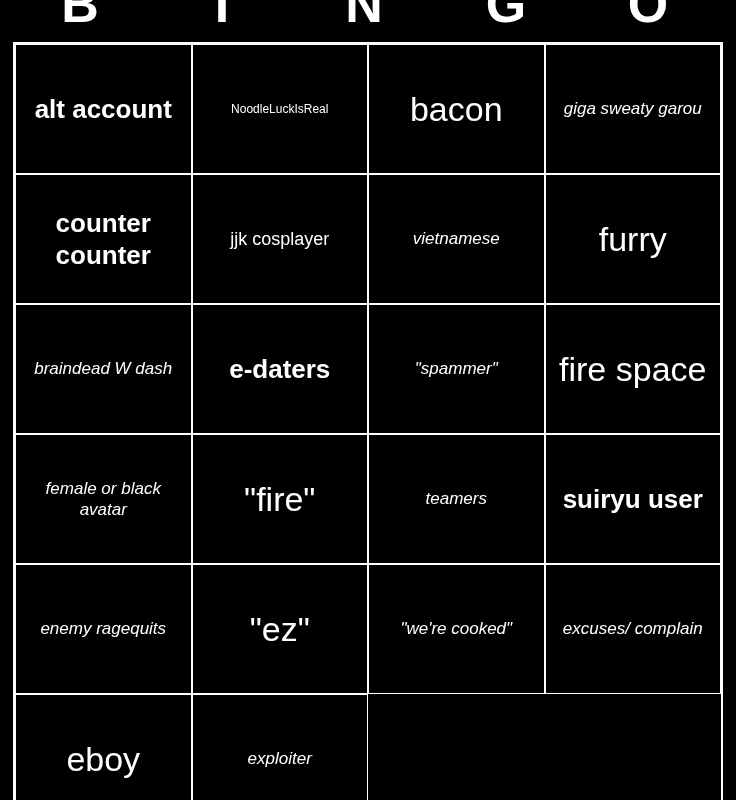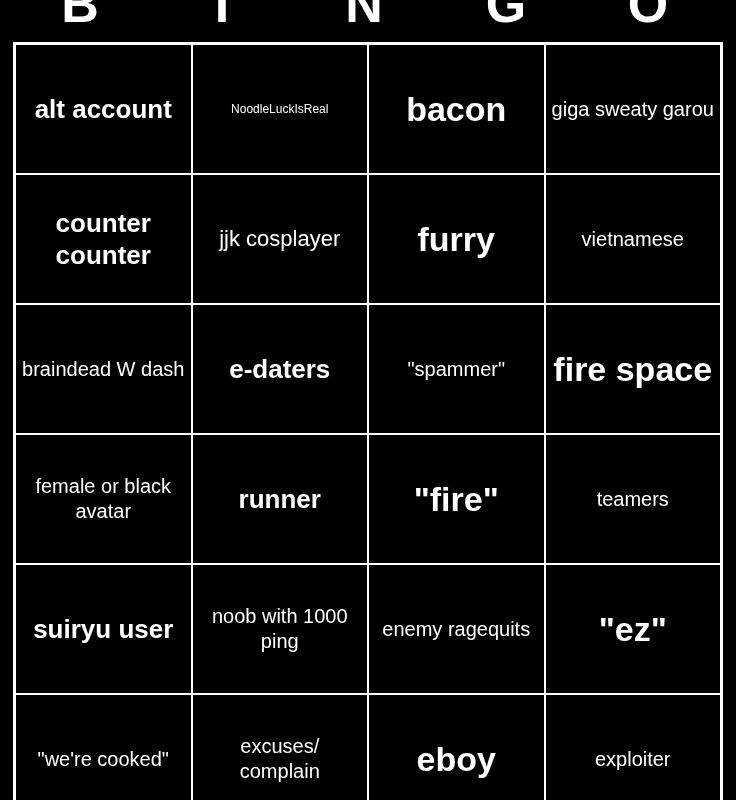--- a/index.html
+++ b/index.html
@@ -41,36 +41,37 @@
     }
     .bingo-cell {
       border: 1.5px solid white;
       color: white;
       display: flex;
       align-items: center;
       justify-content: center;
       text-align: center;
       padding: 6px;
       min-height: 130px;
-      font-size: 22px;
+      font-size: 18px;
       line-height: 1.25;
     }
     .bingo-cell.large-text {
       font-size: 26px;
       font-weight: bold;
     }
     .bingo-cell.xl-text {
       font-size: 34px;
-      font-weight: bold;
+      font-weight: normal;
     }
     .bingo-cell.small-text {
       font-size: 12px;
     }
     .bingo-cell.medium-text {
-      font-size: 20px;
+      font-size: 17px;
+      font-style: italic;
     }
   </style>
 </head>
 <body>
 
 <div class="bingo-container">
   <div class="bingo-header">
     <span>B</span>
     <span>I</span>
     <span>N</span>
@@ -79,34 +80,32 @@
   </div>
   <div class="bingo-grid">
 
     <div class="bingo-cell large-text">alt account</div>
     <div class="bingo-cell small-text">NoodleLuckIsReal</div>
     <div class="bingo-cell xl-text">bacon</div>
     <div class="bingo-cell medium-text">giga sweaty garou</div>
     <div class="bingo-cell large-text">counter counter</div>
 
     <div class="bingo-cell normal-text">jjk cosplayer</div>
+    <div class="bingo-cell medium-text">vietnamese</div>
     <div class="bingo-cell xl-text">furry</div>
-    <div class="bingo-cell medium-text">vietnamese</div>
     <div class="bingo-cell medium-text">braindead W dash</div>
 
     <div class="bingo-cell large-text">e-daters</div>
     <div class="bingo-cell medium-text">"spammer"</div>
     <div class="bingo-cell xl-text">fire space</div>
     <div class="bingo-cell medium-text">female or black avatar</div>
-    <div class="bingo-cell large-text">runner</div>
 
     <div class="bingo-cell xl-text">"fire"</div>
     <div class="bingo-cell medium-text">teamers</div>
     <div class="bingo-cell large-text">suiryu user</div>
-    <div class="bingo-cell medium-text">noob with 1000 ping</div>
     <div class="bingo-cell medium-text">enemy ragequits</div>
 
     <div class="bingo-cell xl-text">"ez"</div>
     <div class="bingo-cell medium-text">"we're cooked"</div>
     <div class="bingo-cell medium-text">excuses/ complain</div>
     <div class="bingo-cell xl-text">eboy</div>
     <div class="bingo-cell medium-text">exploiter</div>
   </div>
 </div>
 

